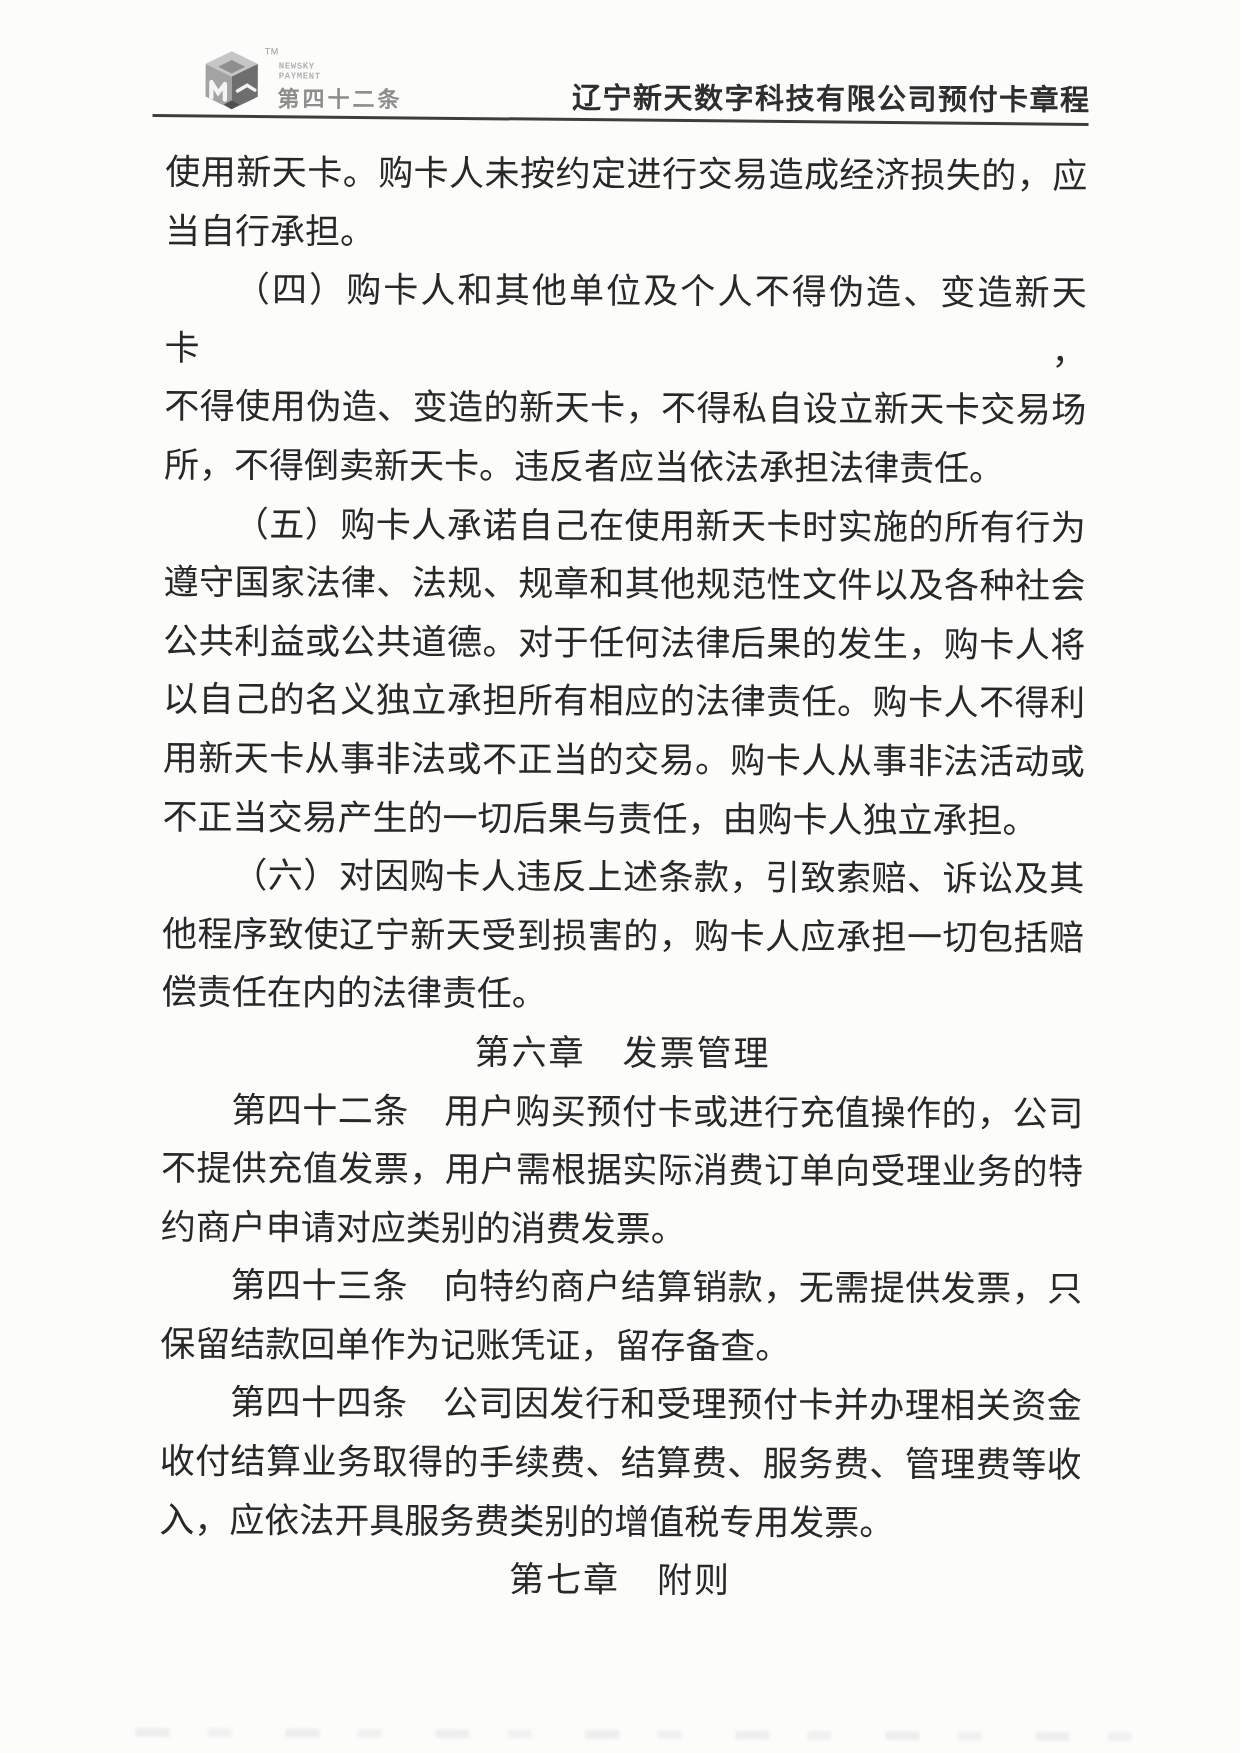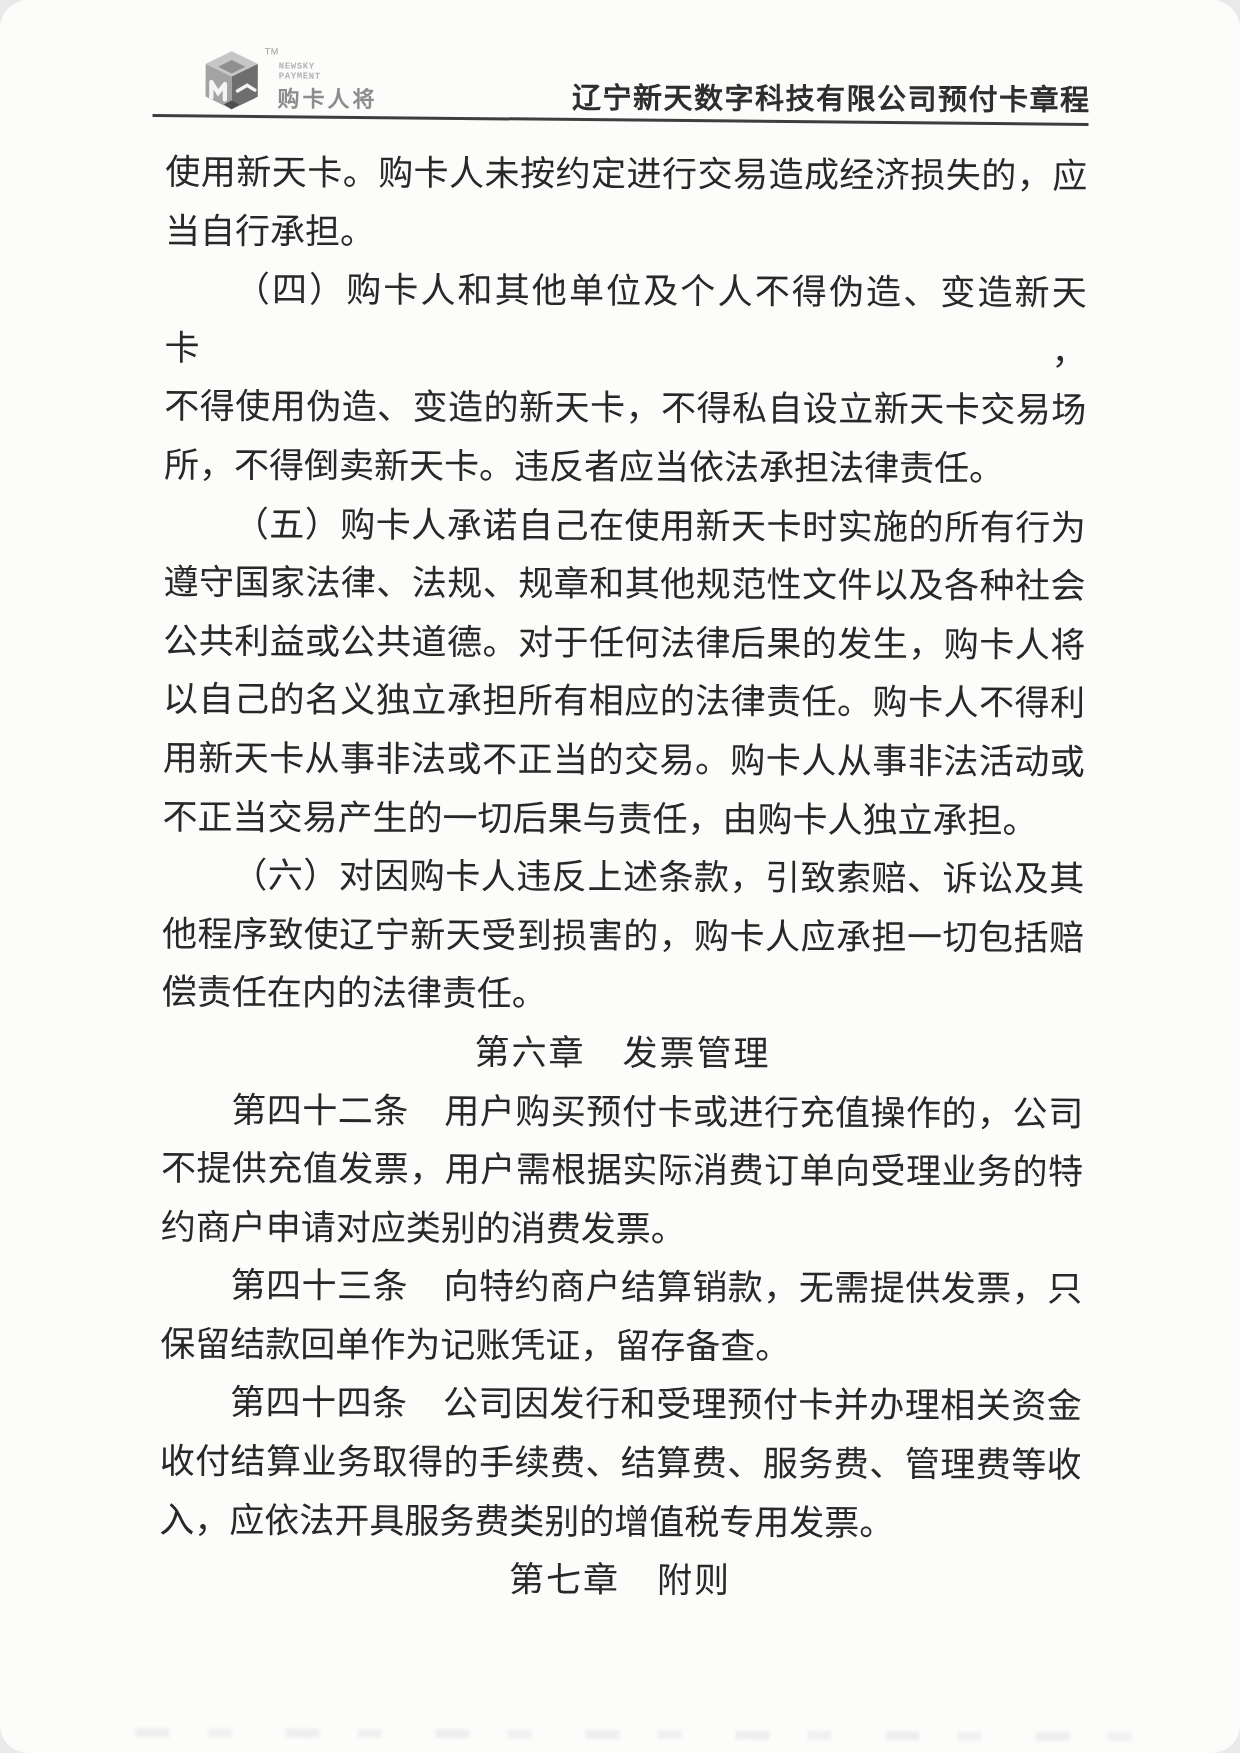--- a/index.html
+++ b/index.html
@@ -5,21 +5,20 @@
   * { margin:0; padding:0; box-sizing:border-box; }
   html,body { background:#e9e9e9; }
   .page {
     position:relative;
     width:1240px; height:1753px;
     margin:0 auto;
     background:#fcfcfb;
     overflow:hidden;
     color:#282828;
     font-family:"Liberation Serif","DejaVu Serif",serif;
-    border-radius:28px;
   }
   .scan { position:absolute; inset:0; transform:rotate(0.25deg); transform-origin:50% 40%; }
 
   
   .logo { position:absolute; left:198px; top:46px; width:260px; height:70px; }
   .logo-cube { position:absolute; left:2px; top:6px; }
   .tm-mark {
     position:absolute; left:64px; top:2px;
     font-size:9px; color:#9a9a9a; letter-spacing:.5px;
     font-family:"Liberation Sans","DejaVu Sans",sans-serif;
@@ -80,21 +79,21 @@
         <polygon points="57,14 30,27 30,61 57,48" fill="#6e6e6e"></polygon>
         <path d="M9 33 L9 49 M9 33 L16 44 L23 35 M23 35 L23 51" stroke="#f4f4f4" stroke-width="4.5" fill="none" stroke-linecap="round"></path>
         <path d="M36 42 L46 36 L54 41" stroke="#f4f4f4" stroke-width="3.5" fill="none" stroke-linecap="round"></path>
         <polygon points="30,52 38,56 30,61 22,56" fill="#4f4f4f"></polygon>
       </svg>
       <span class="tm-mark">TM</span>
       <div class="brand-en">
         <div>NEWSKY</div>
         <div>PAYMENT</div>
       </div>
-      <div class="brand-cn">购卡人将</div>
+      <div class="brand-cn">第四十二条</div>
     </div>
 
     <div class="doc-title">辽宁新天数字科技有限公司预付卡章程</div>
 
     <div class="header-rule"></div>
 
     <div class="doc-body">
       <div class="ln">使用新天卡。购卡人未按约定进行交易造成经济损失的，应</div>
       <div class="ln l">当自行承担。</div>
       <div class="ln i">（四）购卡人和其他单位及个人不得伪造、变造新天卡，</div>

